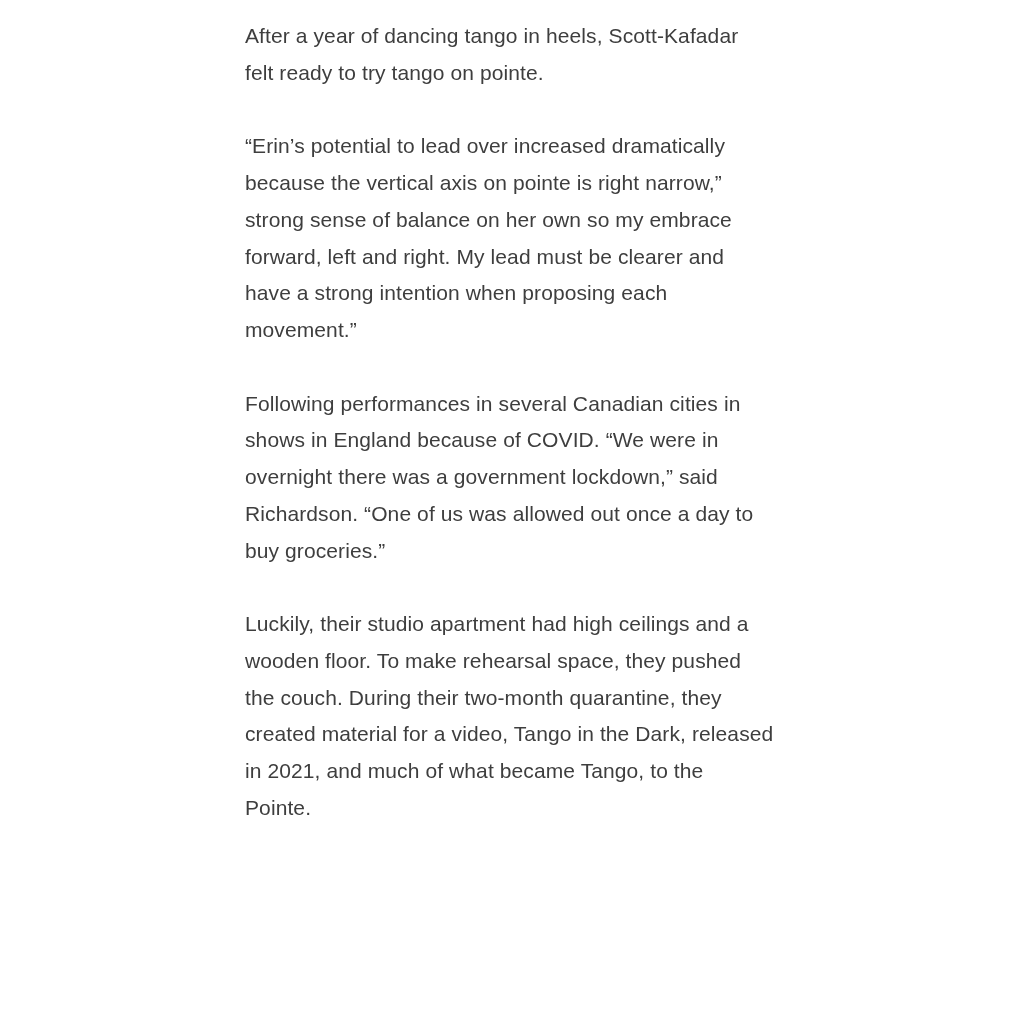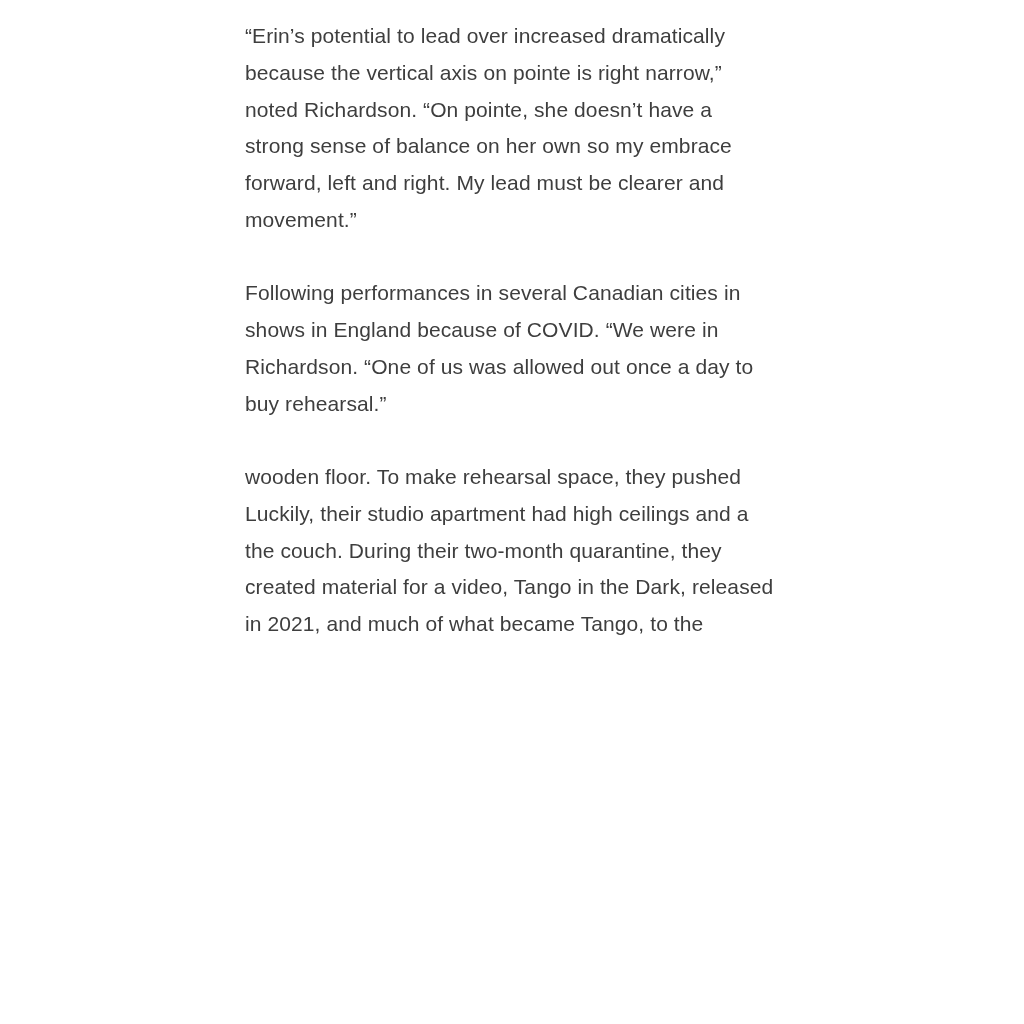--- a/index.html
+++ b/index.html
@@ -41,34 +41,40 @@
   }
   .seg-italic {
   }
 </style>
 </head>
 <body style="--bg: #ffffff; --text: #3e3e3e;">
 
 <div class="page">
   <article class="article" id="article-body">
       <p class="paragraph">
+        <span class="text-line"><span class="seg">After a year of dancing tango in heels, Scott-Kafadar</span></span>
+        <span class="text-line"><span class="seg">felt ready to try tango on pointe.</span></span>
+      </p>
+      <p class="paragraph">
         <span class="text-line"><span class="seg">“Erin’s potential to lead over increased dramatically</span></span>
         <span class="text-line"><span class="seg">because the vertical axis on pointe is right narrow,”</span></span>
-        <span class="text-line"><span class="seg">noted Richardson. “On pointe, she doesn’t have a</span></span>
         <span class="text-line"><span class="seg">strong sense of balance on her own so my embrace</span></span>
         <span class="text-line"><span class="seg">forward, left and right. My lead must be clearer and</span></span>
+        <span class="text-line"><span class="seg">have a strong intention when proposing each</span></span>
         <span class="text-line"><span class="seg">movement.”</span></span>
       </p>
       <p class="paragraph">
         <span class="text-line"><span class="seg">Following performances in several Canadian cities in</span></span>
         <span class="text-line"><span class="seg">shows in England because of COVID. “We were in</span></span>
+        <span class="text-line"><span class="seg">overnight there was a government lockdown,” said</span></span>
         <span class="text-line"><span class="seg">Richardson. “One of us was allowed out once a day to</span></span>
-        <span class="text-line"><span class="seg">buy rehearsal.”</span></span>
+        <span class="text-line"><span class="seg">buy groceries.”</span></span>
       </p>
       <p class="paragraph">
+        <span class="text-line"><span class="seg">Luckily, their studio apartment had high ceilings and a</span></span>
         <span class="text-line"><span class="seg">wooden floor. To make rehearsal space, they pushed</span></span>
-        <span class="text-line"><span class="seg">Luckily, their studio apartment had high ceilings and a</span></span>
         <span class="text-line"><span class="seg">the couch. During their two-month quarantine, they</span></span>
         <span class="text-line"><span class="seg">created material for a video, </span><span class="seg-italic">Tango in the Dark</span><span class="seg">, released</span></span>
         <span class="text-line"><span class="seg">in 2021, and much of what became </span><span class="seg-italic">Tango, to the</span></span>
+        <span class="text-line"><span class="seg-italic">Pointe</span><span class="seg">.</span></span>
       </p>
     </article>
 </div>
 
 </body></html>

